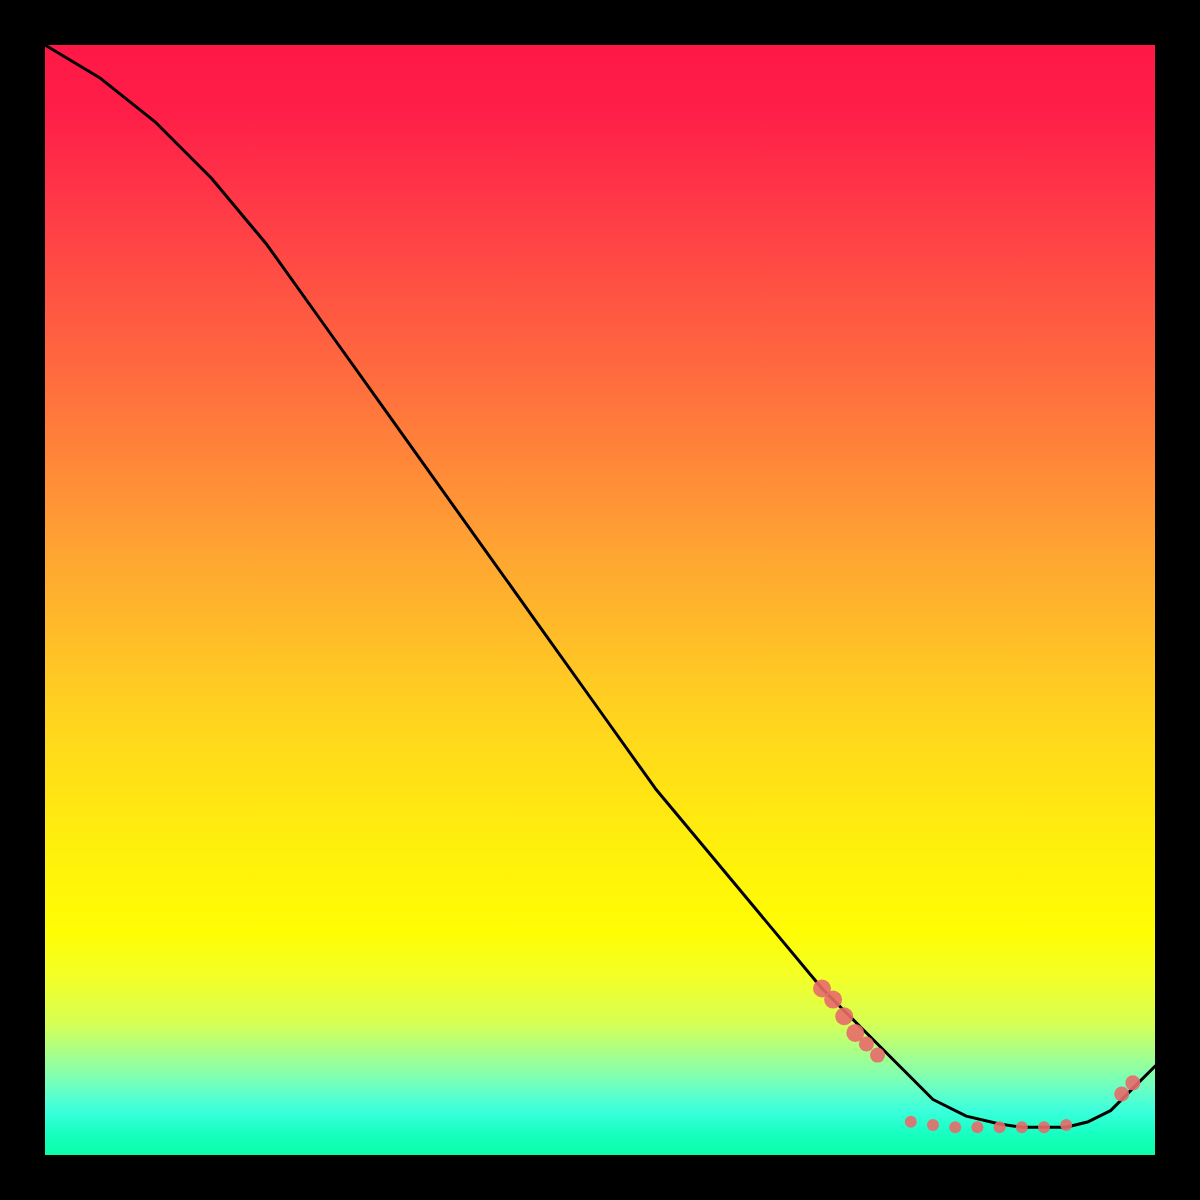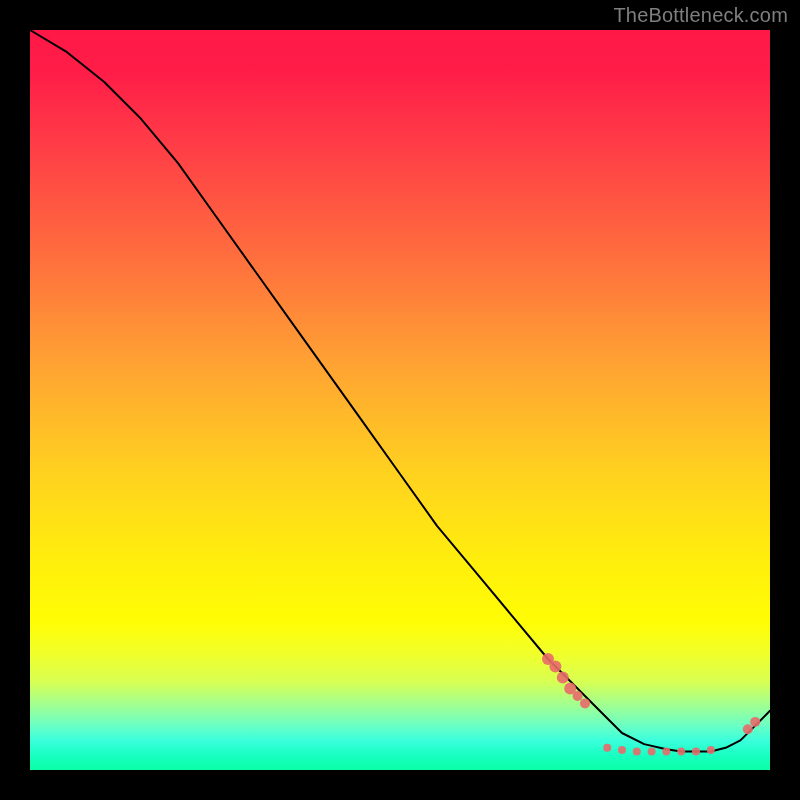--- a/index.html
+++ b/index.html
@@ -60,21 +60,20 @@
     top: 0;
     width: 740px;
     height: 740px;
     overflow: visible;
   }
 </style>
 </head>
 <body>
 
 <div class="stage">
-  <div class="watermark">TheBottleneck.com</div>
 
   <div class="plot">
     <svg class="curve" viewBox="0 0 740 740" preserveAspectRatio="none">
       <path id="curve-path" fill="none" stroke="#000" stroke-width="2" stroke-linecap="round" stroke-linejoin="round" d="M0.0 0.0 L37.0 22.2 L74.0 51.8 L111.0 88.8 L148.0 133.2 L185.0 185.0 L222.0 236.8 L259.0 288.6 L296.0 340.4 L333.0 392.2 L370.0 444.0 L407.0 495.8 L444.0 540.2 L481.0 584.6 L518.0 629.0 L532.8 643.8 L555.0 666.0 L577.2 688.2 L592.0 703.0 L614.2 714.1 L636.4 719.3 L651.2 721.5 L666.0 721.5 L680.8 721.5 L695.6 717.8 L710.4 710.4 L725.2 695.6 L740.0 680.8"></path>
       <g id="markers">
           <circle cx="518.0" cy="629.0" r="6" fill="#e86a6a" fill-opacity="0.9"></circle>
           <circle cx="525.4" cy="636.4" r="6" fill="#e86a6a" fill-opacity="0.9"></circle>
           <circle cx="532.8" cy="647.5" r="6" fill="#e86a6a" fill-opacity="0.9"></circle>
           <circle cx="540.2" cy="658.6" r="6" fill="#e86a6a" fill-opacity="0.9"></circle>
           <circle cx="547.6" cy="666.0" r="5" fill="#e86a6a" fill-opacity="0.9"></circle>

